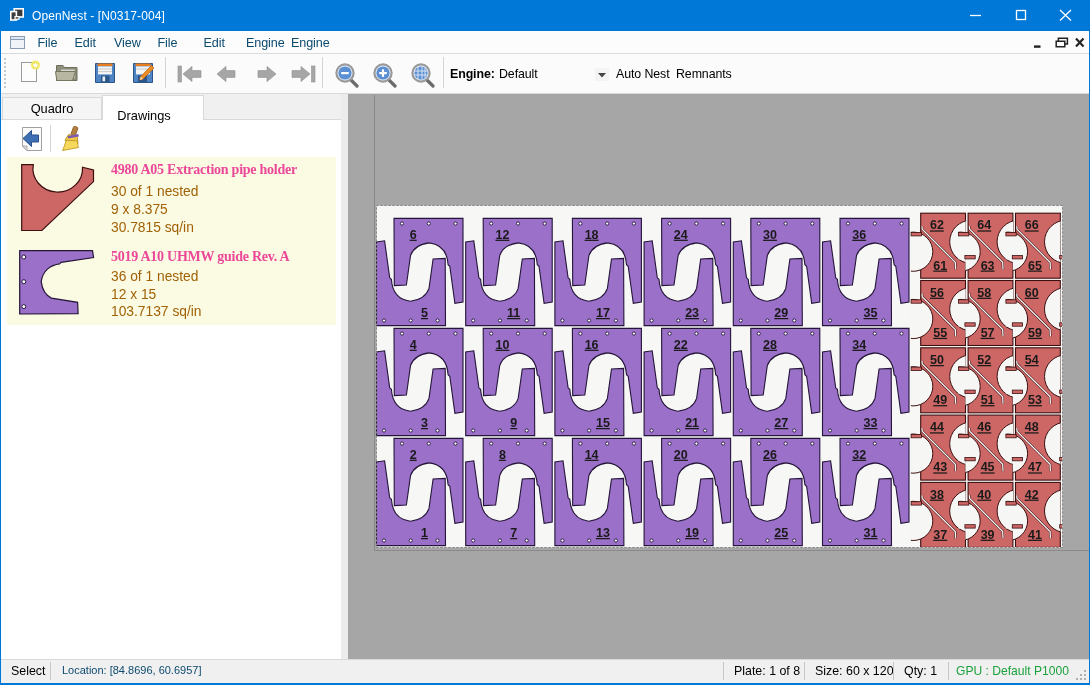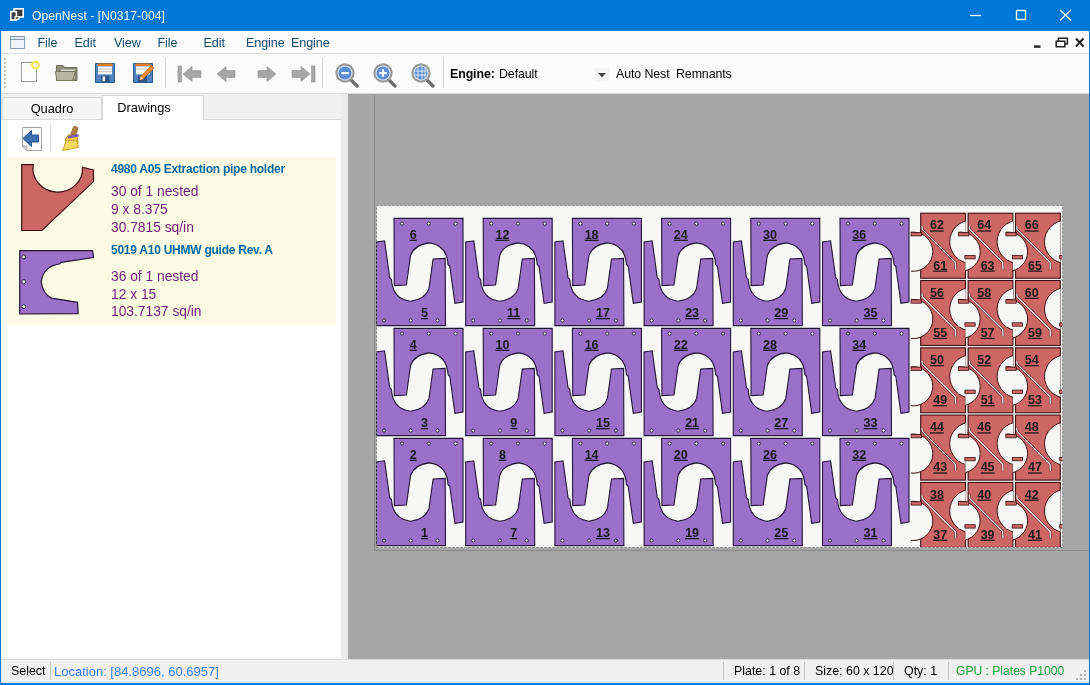--- a/index.html
+++ b/index.html
@@ -8,22 +8,22 @@
 .titlebar { left:0; top:0; width:1090px; height:31px; background:#0078d7; }
 .titletext { left:32px; top:8.5px; color:#ffffff; font-size:12px; letter-spacing:0.1px; }
 .menubar { left:1px; top:31px; width:1088px; height:23px; background:#fcfcfc; border-bottom:1px solid #dadbdc; }
 .menuitem { position:absolute; top:35.5px; font-size:12.6px; color:#0c4a6e; letter-spacing:-0.1px; }
 .toolbar { left:1px; top:54px; width:1088px; height:40px; background:#fbfbfb; border-bottom:1px solid #d8d9da; }
 .tsep { position:absolute; top:57px; width:1px; height:31px; background:#d4d4d4; }
 .ttext { position:absolute; font-size:12.4px; color:#000; letter-spacing:-0.1px;text-align:right; }
 .leftpanel { left:1px; top:94px; width:340px; height:565px; background:#ffffff; }
 .tab { position:absolute; font-size:12.8px; text-align:center; }
 .yellow { position:absolute; left:7px; top:157px; width:329px; height:168px; background:#fbfae3; }
-.ltitle { position:absolute; left:111px; font-size:12px; font-weight:bold; color:#0369a1; letter-spacing:-0.25px; white-space:nowrap; }
-.lgray { position:absolute; left:111px; font-size:13.8px; color:#701a75; white-space:nowrap; }
+.ltitle { position:absolute; left:111px; font-size:14px; font-weight:bold; color:#ec4899; letter-spacing:-0.25px; white-space:nowrap;font-family:Liberation Serif, serif; }
+.lgray { position:absolute; left:111px; font-size:13.8px; color:#a16207; white-space:nowrap; }
 .statusbar { left:1px; top:659px; width:1088px; height:24px; background:#f0f0f0; border-top:1px solid #d8d9da; }
 .stext { position:absolute; top:664px; font-size:12.4px; color:#000; }
 .ssep { position:absolute; top:662px; width:1px; height:18px; background:#c8c8c8; }
 .winborder { left:0; top:0; width:1090px; height:685px; border-left:1px solid #0078d7; border-right:1px solid #0078d7; border-bottom:2px solid #0078d7; pointer-events:none; }
 </style></head>
 <body>
 
 <svg width="749" height="565" viewBox="0 0 749 565" style="position:absolute;left:341px;top:94px">
 <rect x="0" y="0" width="749" height="565" fill="#a6a6a6"></rect>
 <rect x="0" y="0" width="7" height="565" fill="#ececec"></rect>
@@ -405,21 +405,21 @@
   </svg>
 <div class="ttext" style="left:616px;top:67px">Auto Nest</div>
 <div class="ttext" style="left:676px;top:67px">Remnants</div>
 
 <div class="abs leftpanel"></div>
 <div class="abs" style="left:0;top:94px;width:341px;height:25px;background:#f0f0f0"></div>
 <div class="abs" style="left:2px;top:97px;width:100px;height:22px;background:#f5f5f5;border:1px solid #d9d9d9;border-bottom:none"></div>
 <div class="tab" style="left:2px;top:101px;width:100px">Quadro</div>
 <div class="abs" style="left:0;top:118.5px;width:341px;height:1px;background:#d9d9d9"></div>
 <div class="abs" style="left:102px;top:95px;width:102px;height:24.5px;background:#ffffff;border:1px solid #d9d9d9;border-bottom:none"></div>
-<div class="tab" style="left:102px;top:100px;width:84px">Drawings</div>
+<div class="tab" style="left:102px;top:108px;width:84px">Drawings</div>
 <div class="abs" style="left:17px;top:126px"><svg width="30" height="26" viewBox="0 0 30 26">
 <path d="M5.5 1.5 L24.5 1.5 L24.5 24.5 L10 24.5 L5.5 20 Z" fill="#fcfcfc" stroke="#a0a0a0" stroke-width="1"></path>
 <path d="M10 24.5 L5.5 20 L10 20 Z" fill="#e0e0e0" stroke="#a0a0a0" stroke-width="0.8"></path>
 <path d="M21.5 9 L21.5 16 L14.5 16 L14.5 20.5 L6 12.5 L14.5 4.5 L14.5 9 Z" fill="#3e6fb2" stroke="#27508b" stroke-width="1"></path>
 </svg></div>
 <div class="abs" style="left:50px;top:125px;width:1px;height:27px;background:#d4d4d4"></div>
 <div class="abs" style="left:59px;top:126px"><svg width="24" height="26" viewBox="0 0 24 26">
 <rect x="13.2" y="0.5" width="4.6" height="9.5" rx="1.5" transform="rotate(20 15.5 5)" fill="#b5803f" stroke="#8a5a20" stroke-width="0.8"></rect>
 <path d="M8.5 9.5 L17.5 9.5 L20 16 L6.5 16 Z" transform="rotate(14 13 13)" fill="#f0c748" stroke="#b98d1e" stroke-width="0.8"></path>
 <path d="M7.2 14.5 C5.5 19.5 4.5 22.5 3.5 24.5 L19.5 21.5 C18.8 19.2 18.4 17.5 18.2 14.8 Z" fill="#f6d95c" stroke="#c09a21" stroke-width="0.9"></path>
@@ -432,37 +432,37 @@
 <svg width="78" height="67" viewBox="0 0 78 67" style="position:absolute;left:19px;top:250px">
 <path d="M 0.7,0.7 L 73.5,0.7 L 74.6,7.5 L 42.1,12.3 L 40.7,13.8 C 31.9,14.8 23.7,20.4 22.2,31.7 C 23.3,40.4 27.3,45.7 32.5,48.1 L 58.6,52.3 L 59.1,63.7 L 0.7,64 Z" fill="#9b70c8" stroke="#241539" stroke-width="1.2"></path>
 <circle cx="4.8" cy="7.0" r="2.0" fill="#fff" stroke="#241539" stroke-width="1"></circle>
 <circle cx="4.8" cy="31.7" r="2.0" fill="#fff" stroke="#241539" stroke-width="1"></circle>
 <circle cx="4.8" cy="56.6" r="2.0" fill="#fff" stroke="#241539" stroke-width="1"></circle>
 </svg>
 <div class="ltitle" style="top:162px">4980 A05 Extraction pipe holder</div>
 <div class="lgray" style="top:184px">30 of 1 nested</div>
 <div class="lgray" style="top:201.5px">9 x 8.375</div>
 <div class="lgray" style="top:219.5px">30.7815 sq/in</div>
-<div class="ltitle" style="top:243px">5019 A10 UHMW guide Rev. A</div>
+<div class="ltitle" style="top:249px">5019 A10 UHMW guide Rev. A</div>
 <div class="lgray" style="top:269px">36 of 1 nested</div>
 <div class="lgray" style="top:286.5px">12 x 15</div>
 <div class="lgray" style="top:304px">103.7137 sq/in</div>
 
 <div class="abs statusbar"></div>
 <div class="stext" style="left:11px">Select</div>
 <div class="ssep" style="left:50px"></div>
-<div class="stext" style="left:54px;color:#3b82f6;font-size:13px">Location: [84.8696, 60.6957]</div>
+<div class="stext" style="left:62px;color:#0c4a6e;font-size:11px">Location: [84.8696, 60.6957]</div>
 <div class="ssep" style="left:723px"></div>
 <div class="stext" style="left:734px">Plate: 1 of 8</div>
 <div class="ssep" style="left:804px"></div>
 <div class="stext" style="left:815px">Size: 60 x 120</div>
 <div class="ssep" style="left:893px"></div>
 <div class="stext" style="left:904px">Qty: 1</div>
 <div class="ssep" style="left:948px"></div>
-<div class="stext" style="left:956px;color:#1ca23c;font-size:12.1px">GPU : Plates P1000</div>
+<div class="stext" style="left:956px;color:#1ca23c;font-size:12.1px">GPU : Default P1000</div>
 <svg class="abs" style="left:1074px;top:668px" width="14" height="14">
     <g fill="#b0b0b0">
       <rect x="10" y="10" width="2" height="2"></rect>
       <rect x="10" y="6" width="2" height="2"></rect>
       <rect x="10" y="2" width="2" height="2"></rect>
       <rect x="6" y="10" width="2" height="2"></rect>
       <rect x="6" y="6" width="2" height="2"></rect>
       <rect x="2" y="10" width="2" height="2"></rect>
     </g>
   </svg>

